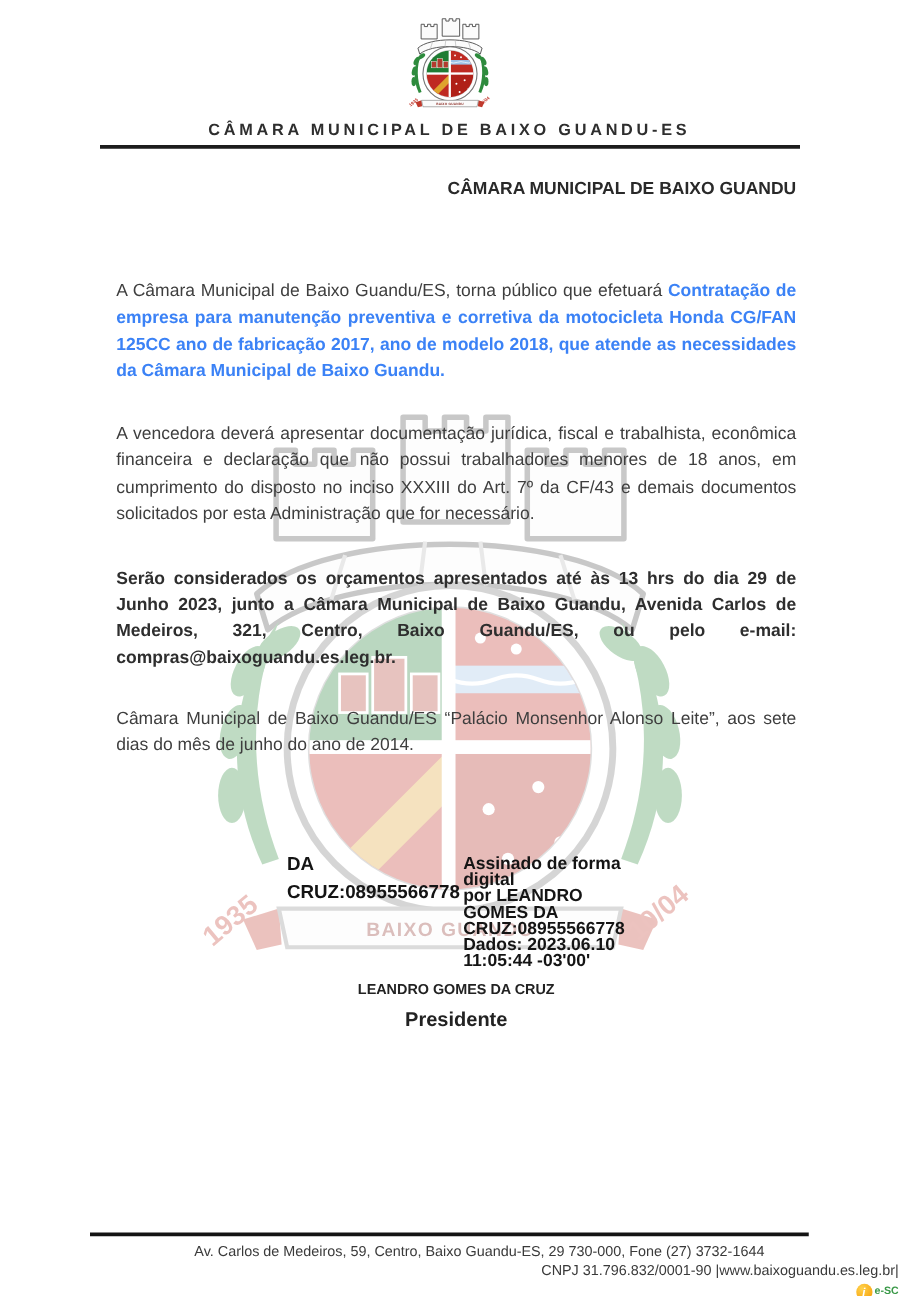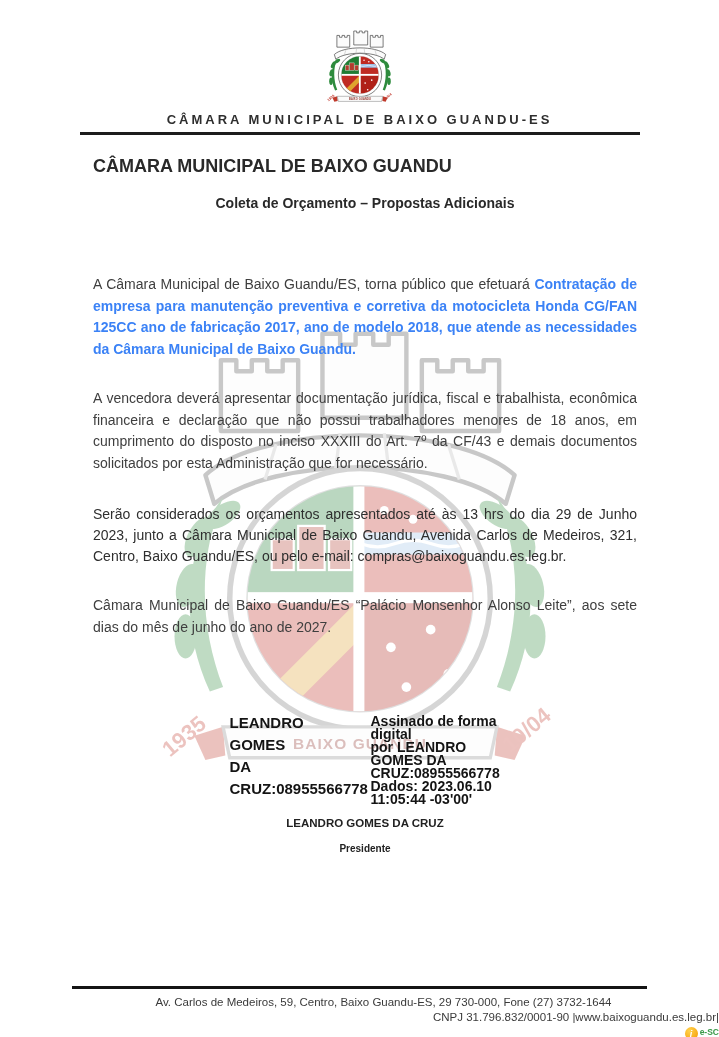--- a/index.html
+++ b/index.html
@@ -8,47 +8,47 @@
     position:relative; width:719px; height:1037px; margin:0 auto;
     background:#ffffff; overflow:hidden; color:#3e3e3e;
   }
   .watermark {
     position:absolute; left:95px; top:316px; width:530px; height:475px;
     opacity:0.30; z-index:0; pointer-events:none;
   }
   .content-layer { position:relative; z-index:1; }
 
   
-  .header { text-align:center; padding-top:28px; }
+  .header { text-align:center; padding-top:12px; }
   .logo-svg { width:88px; height:79px; display:block; margin:0 auto; }
   .org-name {
     margin-top:5px; font-size:13px; font-weight:bold; letter-spacing:3px;
     color:#2e2e2e;
   }
   .header-rule { width:560px; height:3px; background:#1c1c1c; margin:5px auto 0; }
 
   
   .content { margin:0 82px 0 93px; font-size:14px; line-height:21.5px; text-align:justify; }
-  .doc-title  { margin-top:21px; text-align:left; font-size:18px; font-weight:bold; color:#292929; }
+  .doc-title  { margin-top:21px; text-align:right; font-size:14px; font-weight:bold; color:#292929; }
   .doc-subtitle { margin-top:15px; text-align:center; font-size:14px; font-weight:bold; color:#292929; }
   .p1 { margin-top:60px; }
   .p1 b, .p-bold { font-weight:bold; color:#3b82f6; }
   .p2 { margin-top:32px; }
   .p3 { margin-top:28px; }
-  .p4 { margin-top:30px; font-weight:normal; color:#2e2e2e; line-height:21px; }
+  .p4 { margin-top:30px; font-weight:bold; color:#2e2e2e; line-height:21px; }
   .p5 { margin-top:28px; }
 
   
   .sig-block { margin-top:74px; display:flex; justify-content:center; align-items:flex-start; gap:9px; text-align:left; }
   .sig-stamp-left { width:132px; font-size:15px; font-weight:bold; line-height:22px; color:#141414; }
   .sig-stamp-left span { display:block; }
   .sig-stamp-right { width:130px; font-size:14px; font-weight:bold; line-height:13px; color:#141414; padding-top:3px; }
   .sig-stamp-right span { display:block; }
   .sig-name { margin-top:7px; text-align:center; font-size:11.5px; font-weight:bold; color:#222; }
-  .sig-role { margin-top:3px; text-align:center; font-size:10px; font-weight:bold; color:#222; }
+  .sig-role { margin-top:3px; text-align:center; font-size:16px; font-weight:bold; color:#222; }
 
   
   .footer { position:absolute; left:0; right:0; top:986px; z-index:1; text-align:center; font-size:11.5px; color:#3a3a3a; }
   .footer-rule { width:575px; height:3px; background:#141414; margin:0 auto; }
   .footer-line1 { margin-top:7px;padding-left:48px; }
   .footer-line2 { margin-top:3px; display:flex; justify-content:center; align-items:flex-end; gap:4px;flex-direction:column; }
   .esic-icon { display:inline-flex; align-items:center; gap:2px; }
   .esic-circle {
     width:13px; height:13px; border-radius:50%;
     background:radial-gradient(circle at 35% 30%, #ffd24d, #f59a00);
@@ -142,34 +142,32 @@
     <div class="header">
       <svg class="logo-svg" viewBox="0 0 240 215">
         <use href="#crest"></use>
       </svg>
       <div class="org-name">CÂMARA MUNICIPAL DE BAIXO GUANDU-ES</div>
       <div class="header-rule"></div>
     </div>
 
     <div class="content">
       <div class="doc-title">CÂMARA MUNICIPAL DE BAIXO GUANDU</div>
-      <div class="doc-subtitle">Coleta de Orçamento – Propostas Adicionais</div>
 
       <p class="p1"><span>A Câmara Municipal de Baixo Guandu/ES, torna público que efetuará</span> <b>Contratação de empresa para manutenção preventiva e corretiva da motocicleta Honda CG/FAN 125CC ano de fabricação 2017, ano de modelo 2018, que atende as necessidades da Câmara Municipal de Baixo Guandu.</b></p>
 
 
       <p class="p3">A vencedora deverá apresentar documentação jurídica, fiscal e trabalhista, econômica financeira e declaração que não possui trabalhadores menores de 18 anos, em cumprimento do disposto no inciso XXXIII do Art. 7º da CF/43 e demais documentos solicitados por esta Administração que for necessário.</p>
 
       <p class="p4">Serão considerados os orçamentos apresentados até às 13 hrs do dia 29 de Junho 2023, junto a Câmara Municipal de Baixo Guandu, Avenida Carlos de Medeiros, 321, Centro, Baixo Guandu/ES, ou pelo e-mail: compras@baixoguandu.es.leg.br.</p>
 
-      <p class="p5">Câmara Municipal de Baixo Guandu/ES “Palácio Monsenhor Alonso Leite”, aos sete dias do mês de junho do ano de 2027.</p>
+      <p class="p5">Câmara Municipal de Baixo Guandu/ES “Palácio Monsenhor Alonso Leite”, aos sete dias do mês de junho do ano de 2014.</p>
 
       <div class="sig-block">
         <div class="sig-stamp-left">
-          <span>LEANDRO GOMES</span>
           <span>DA</span>
           <span>CRUZ:08955566778</span>
         </div>
         <div class="sig-stamp-right">
           <span>Assinado de forma digital</span>
           <span>por LEANDRO GOMES DA</span>
           <span>CRUZ:08955566778</span>
           <span>Dados: 2023.06.10</span>
           <span>11:05:44 -03'00'</span>
         </div>

